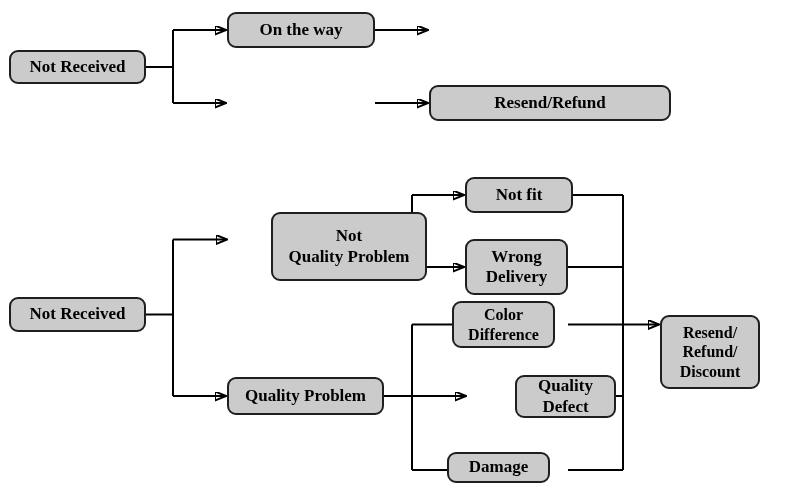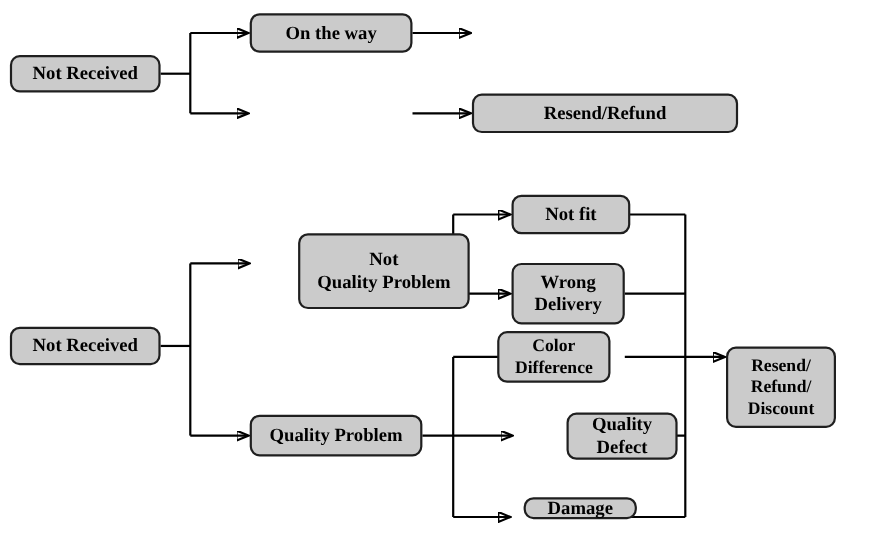--- a/index.html
+++ b/index.html
@@ -34,21 +34,21 @@
   .n-rr      { left: 429px; top: 85px;  width: 242px; height: 36px; }
 
   
   .n-bot-nr  { left: 9px;   top: 297px; width: 137px; height: 35px; }
   .n-nqp     { left: 228px; top: 212px; width: 156px; height: 69px; margin-left: 43px; }
   .n-qp      { left: 227px; top: 377px; width: 157px; height: 38px; }
   .n-nf      { left: 465px; top: 177px; width: 108px; height: 36px; }
   .n-wd      { left: 465px; top: 239px; width: 103px; height: 56px; }
   .n-cd      { left: 452px; top: 301px; width: 103px; height: 47px; font-size: 16px; }
   .n-qd      { left: 467px; top: 375px; width: 101px; height: 43px; margin-left: 48px; }
-  .n-dmg     { left: 476px; top: 452px; width: 103px; height: 20px; }
+  .n-dmg     { left: 447px; top: 452px; width: 103px; height: 31px; }
   .n-rrd     { left: 660px; top: 288px; width: 100px; height: 74px; font-size: 16px; margin-top: 27px; }
 </style>
 </head>
 <body>
 
 <div class="canvas">
 
   <svg class="connectors" viewBox="0 0 800 497" xmlns="http://www.w3.org/2000/svg">
     <defs>
       <marker id="arw" markerWidth="12" markerHeight="10" refX="10" refY="4.5" orient="auto" markerUnits="userSpaceOnUse">

